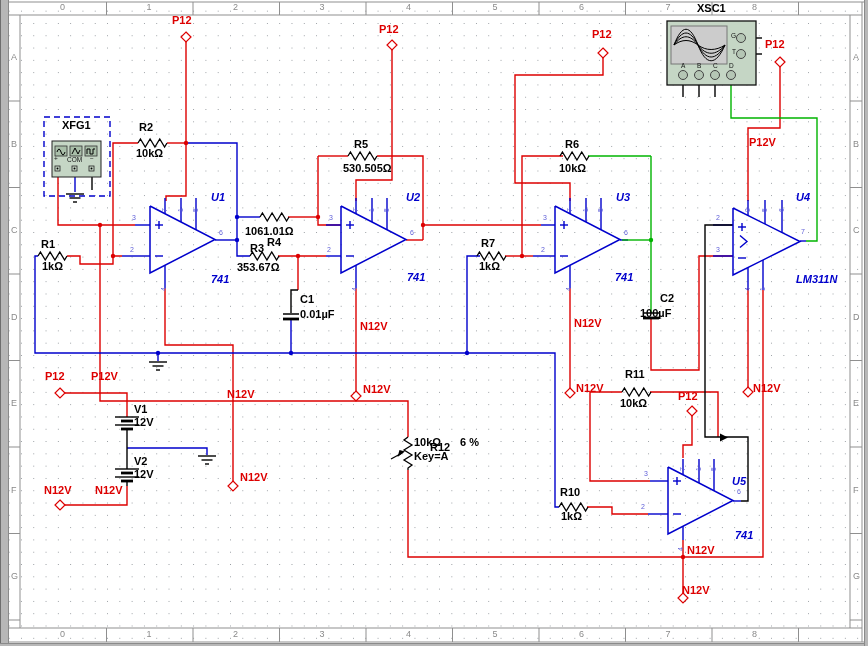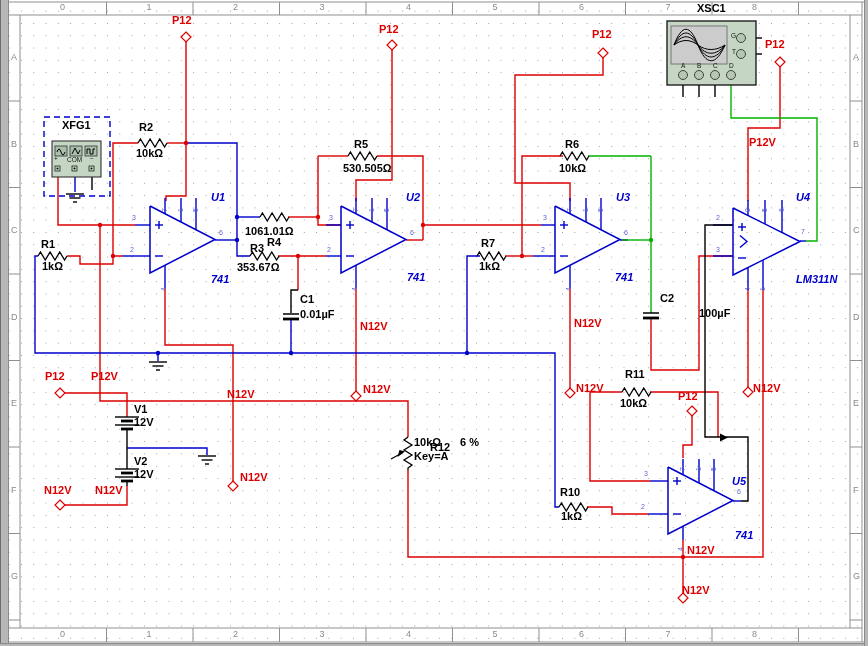--- a/index.html
+++ b/index.html
@@ -342,21 +342,21 @@
       <div class="t lbl" style="left: 561px; top: 511px;">1kΩ</div>
       <div class="t lbl" style="left: 625px; top: 369px;">R11</div>
       <div class="t lbl" style="left: 620px; top: 398px;">10kΩ</div>
       <div class="t lbl" style="left: 414px; top: 442px; padding-left: 16px;">R12</div>
       <div class="t lbl" style="left: 414px; top: 437px;">10kΩ</div>
       <div class="t lbl" style="left: 414px; top: 451px;">Key=A</div>
       <div class="t lbl" style="left: 460px; top: 437px;">6 %</div>
       <div class="t lbl" style="left: 300px; top: 294px;">C1</div>
       <div class="t lbl" style="left: 300px; top: 309px;">0.01µF</div>
       <div class="t lbl" style="left: 660px; top: 293px;">C2</div>
-      <div class="t lbl" style="left: 699px; top: 308px;">100µF</div>
+      <div class="t lbl" style="left: 640px; top: 308px;">100µF</div>
       <div class="t lbl" style="left: 134px; top: 404px;">V1</div>
       <div class="t lbl" style="left: 134px; top: 417px;">12V</div>
       <div class="t lbl" style="left: 134px; top: 456px;">V2</div>
       <div class="t lbl" style="left: 134px; top: 469px;">12V</div>
       <div class="t des" style="left: 211px; top: 192px;">U1</div>
       <div class="t des" style="left: 211px; top: 274px;">741</div>
       <div class="t des" style="left: 406px; top: 192px;">U2</div>
       <div class="t des" style="left: 407px; top: 272px;">741</div>
       <div class="t des" style="left: 616px; top: 192px;">U3</div>
       <div class="t des" style="left: 615px; top: 272px;">741</div>

